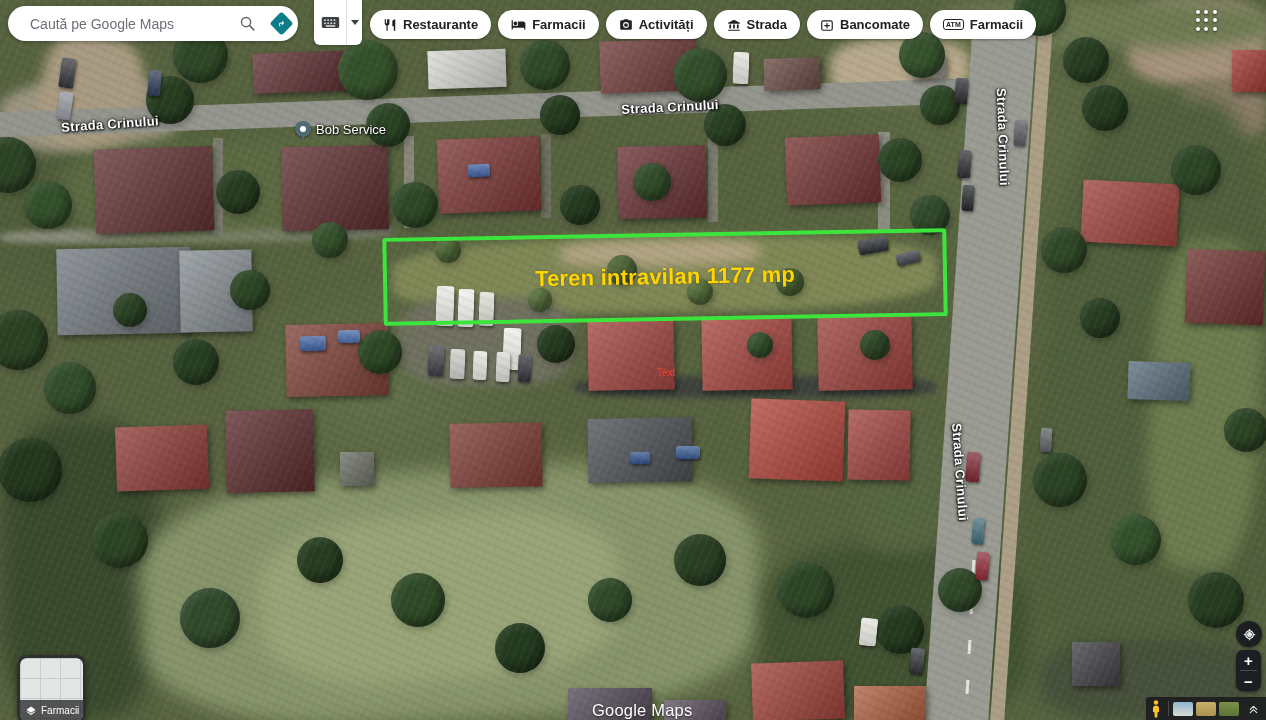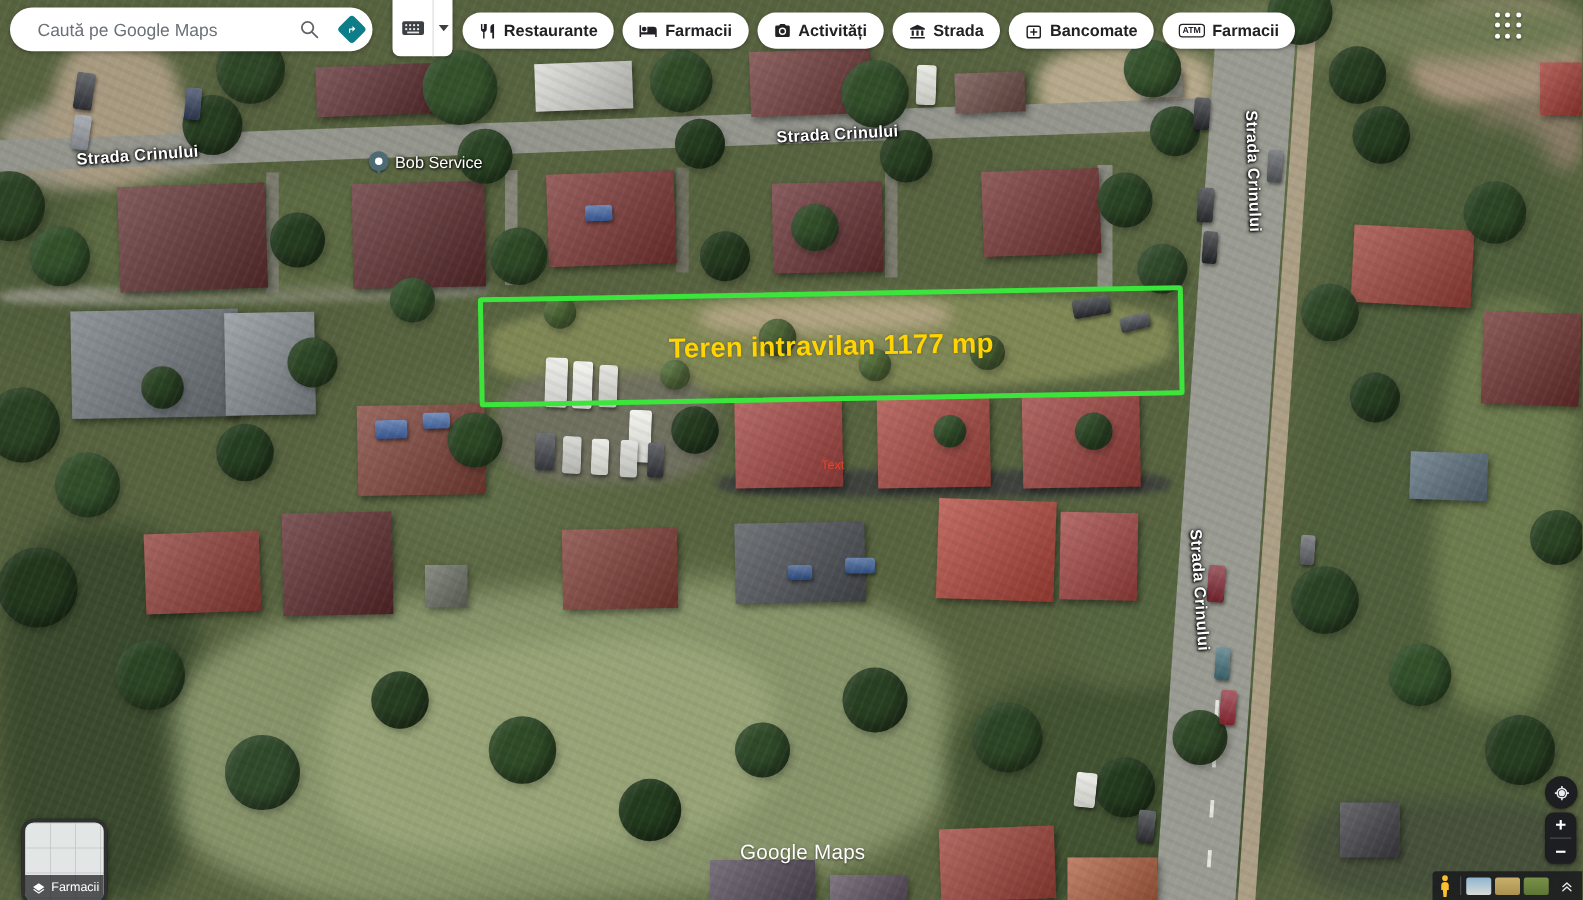--- a/index.html
+++ b/index.html
@@ -42,21 +42,21 @@
     background:#4e6a73;clip-path:polygon(0 0,100% 0,50% 100%);}
   .place-label{color:#fff;font-size:13px;
     text-shadow:0 0 3px #000,1px 1px 2px rgba(0,0,0,.9);}
   #plot{position:absolute;z-index:4;left:383px;top:233px;width:556px;height:80px;
     border:4px solid #3ce53c;border-radius:3px;transform:rotate(-1deg);
     display:flex;align-items:center;justify-content:center;pointer-events:none;}
   #plot-label{color:#ffd400;font-size:22px;font-weight:700;letter-spacing:.2px;
     text-shadow:0 0 2px rgba(0,0,0,.35);white-space:nowrap;}
   #text-annot{position:absolute;z-index:5;left:657px;top:367px;color:#e8432e;
     font-size:10px;pointer-events:none;}
-  #watermark{position:absolute;z-index:5;left:592px;top:673px;color:#fff;
+  #watermark{position:absolute;z-index:5;left:592px;top:701px;color:#fff;
     font-size:16.5px;letter-spacing:.2px;
     text-shadow:0 1px 2px rgba(0,0,0,.6);pointer-events:none;}
 
   
   #searchbar{position:absolute;z-index:10;left:8px;top:6px;width:290px;height:35px;
     background:#fff;border-radius:18px;box-shadow:0 1px 4px rgba(0,0,0,.3);
     display:flex;align-items:center;}
   #search-input{flex:1;border:0;outline:0;background:transparent;margin-left:20px;
     font-size:14px;color:#202124;font-family:"Liberation Sans",sans-serif;}
   #search-input::placeholder{color:#6b7077;}

